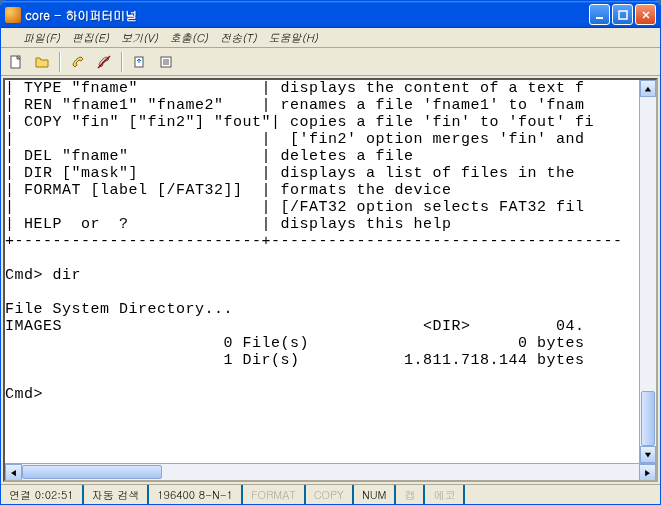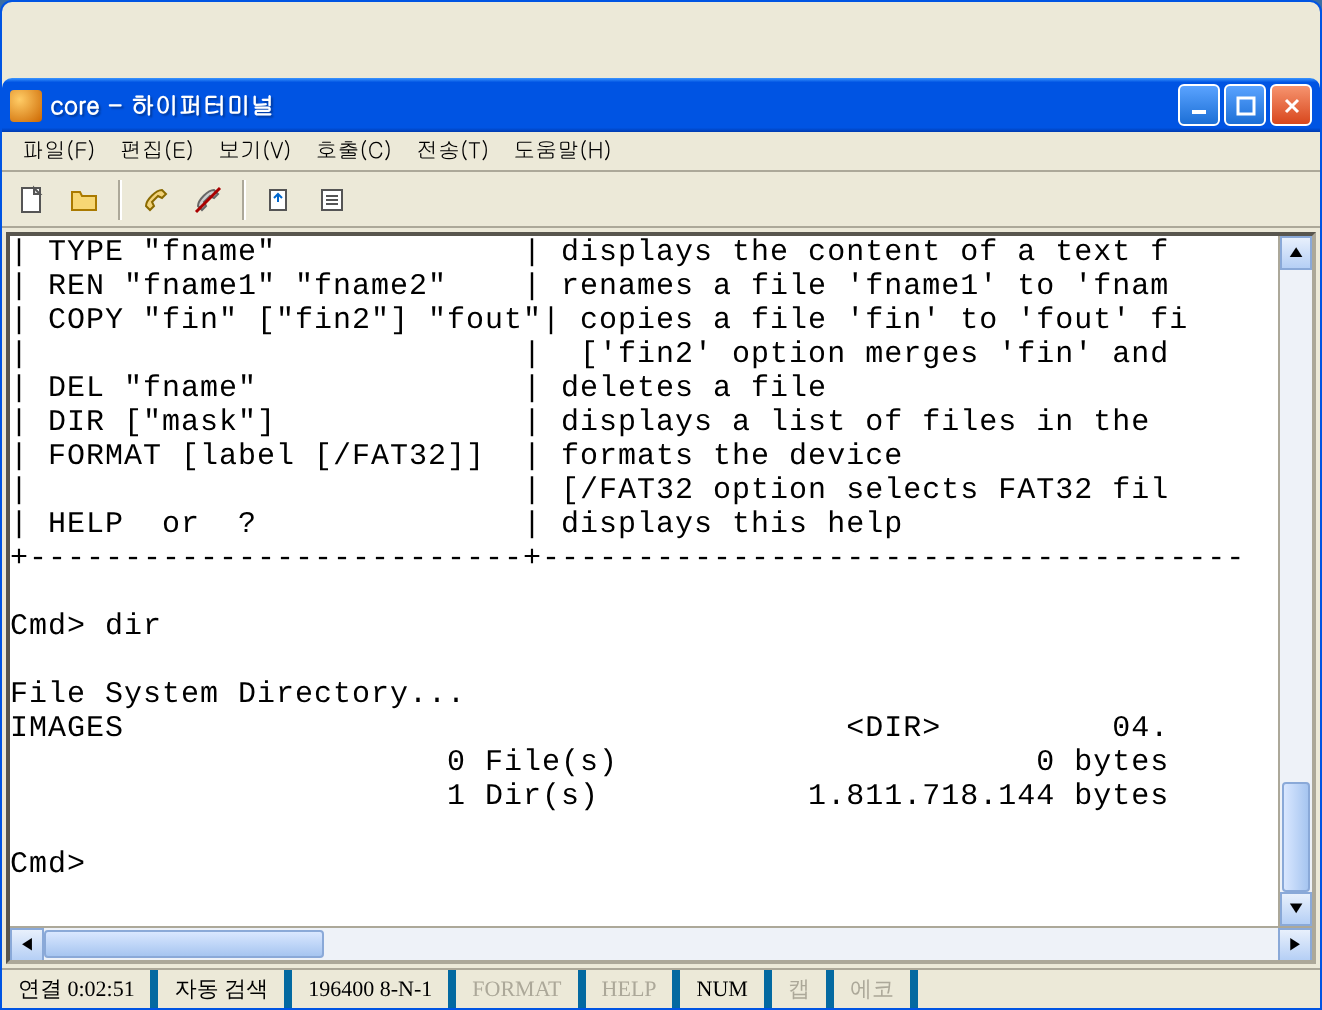--- a/index.html
+++ b/index.html
@@ -1,41 +1,41 @@
 <!DOCTYPE html>
 <html><head>
 <meta charset="utf-8">
 <style>
   * { margin: 0; padding: 0; box-sizing: border-box; }
   body { font-family: "Gulim", "Tahoma", sans-serif; font-size: 11px; background: #3a6ea5; width: 661px; height: 505px; overflow: hidden; }
   .window { width: 661px; height: 505px; background: #ece9d8; border: 1px solid #0054e3; border-radius: 6px 6px 0 0; display: flex; flex-direction: column; }
-  .titlebar { height: 27px; background: linear-gradient(to bottom, #3a95ff 0%, #0054e3 8%, #0054e3 92%, #003bb0 100%); display: flex; align-items: center; padding: 0 4px; border-radius: 5px 5px 0 0; margin-top: 38px; }
+  .titlebar { height: 27px; background: linear-gradient(to bottom, #3a95ff 0%, #0054e3 8%, #0054e3 92%, #003bb0 100%); display: flex; align-items: center; padding: 0 4px; border-radius: 5px 5px 0 0; }
   .titlebar-icon { width: 16px; height: 16px; background: radial-gradient(circle at 30% 30%, #ffcc66, #cc6600); border-radius: 2px; margin-right: 4px; }
   .titlebar-text { color: #fff; font-weight: bold; font-size: 12px; flex: 1; text-shadow: 1px 1px 1px rgba(0,0,0,0.3); }
   .titlebar-buttons { display: flex; gap: 2px; }
   .tb-btn { width: 21px; height: 21px; border-radius: 3px; border: 1px solid #fff; display: flex; align-items: center; justify-content: center; color: #fff; font-weight: bold; font-size: 10px; cursor: pointer; }
   .tb-min, .tb-max { background: linear-gradient(to bottom, #5aa3ff, #1c6fd6); }
   .tb-close { background: linear-gradient(to bottom, #f6946f, #d8471d); }
-  .menubar { height: 20px; background: #ece9d8; display: flex; align-items: center; padding: 0 4px; border-bottom: 1px solid #aca899; }
+  .menubar { height: 20px; background: #ece9d8; display: flex; align-items: center; padding: 0 16px; border-bottom: 1px solid #aca899; font-style: italic; }
   .menu-item { padding: 2px 6px; cursor: pointer; }
   .toolbar { height: 28px; background: #ece9d8; display: flex; align-items: center; padding: 2px 4px; gap: 4px; border-bottom: 1px solid #aca899; }
   .tool-btn { width: 22px; height: 22px; display: flex; align-items: center; justify-content: center; cursor: pointer; border: 1px solid transparent; }
   .tool-sep { width: 2px; height: 20px; border-left: 1px solid #aca899; border-right: 1px solid #fff; margin: 0 2px; }
   .terminal-wrap { flex: 1; margin: 2px; border: 2px inset #aca899; background: #fff; overflow: hidden; position: relative; }
   .terminal { font-family: "Consolas","Courier New",monospace; font-size: 15px; line-height: 17px; white-space: pre; padding: 0; color: #000; letter-spacing: 0.5px; }
   .scrollbars { position: absolute; bottom: 0; left: 0; right: 0; height: 17px; background: #ece9d8; border-top: 1px solid #aca899; display: flex; }
   .sb-left, .sb-right { width: 17px; height: 17px; background: linear-gradient(to bottom, #e8f0fc, #b5cff5); border: 1px solid #8aa9d8; display: flex; align-items:center; justify-content:center; font-size:8px; cursor:pointer; }
   .sb-track { flex: 1; background: #eef2f8; position: relative; }
   .sb-thumb { position: absolute; left: 0; top: 1px; height: 14px; width: 140px; background: linear-gradient(to bottom, #d9e7ff, #a6c5f0); border: 1px solid #8aa9d8; border-radius: 2px; }
   .vscroll { position: absolute; right: 0; top: 0; bottom: 17px; width: 17px; background: #ece9d8; border-left: 1px solid #aca899; display:flex; flex-direction:column; }
   .vsb-up, .vsb-down { height: 17px; background: linear-gradient(to bottom, #e8f0fc, #b5cff5); border: 1px solid #8aa9d8; display:flex; align-items:center; justify-content:center; font-size:8px; cursor:pointer; }
   .vsb-track { flex: 1; background: #eef2f8; position: relative; }
   .vsb-thumb { position:absolute; left:1px; width:14px; bottom:0; height:55px; background: linear-gradient(to right,#d9e7ff,#a6c5f0); border:1px solid #8aa9d8; border-radius:2px; }
   .statusbar { height: 20px; background: #ece9d8; border-top: 1px solid #aca899; display: flex; align-items: center; font-size: 11px; }
-  .status-cell { padding: 0 8px; height: 100%; display: flex; align-items: center; border-right: 4px solid #0369a1; font-family: Liberation Serif, serif; }
+  .status-cell { padding: 0 8px; height: 100%; display: flex; align-items: center; border-right: 2px solid #0369a1; }
   .status-dim { color: #aca899; }
   svg { display: block; }
 </style>
 </head>
 <body>
 
 <div class="window">
   <div class="titlebar">
     <div class="titlebar-icon"></div>
     <div class="titlebar-text">core - 하이퍼터미널</div>
@@ -143,18 +143,18 @@
         </div>
       <div class="sb-right">▶</div>
     </div>
   </div>
 
   <div class="statusbar">
     <div class="status-cell">연결 0:02:51</div>
     <div class="status-cell">자동 검색</div>
     <div class="status-cell">196400 8-N-1</div>
     <div class="status-cell status-dim">FORMAT</div>
-    <div class="status-cell status-dim">HELP</div>
+    <div class="status-cell status-dim">COPY</div>
     <div class="status-cell">NUM</div>
     <div class="status-cell status-dim">캡</div>
     <div class="status-cell status-dim">에코</div>
   </div>
 </div>
 
 </body></html>

